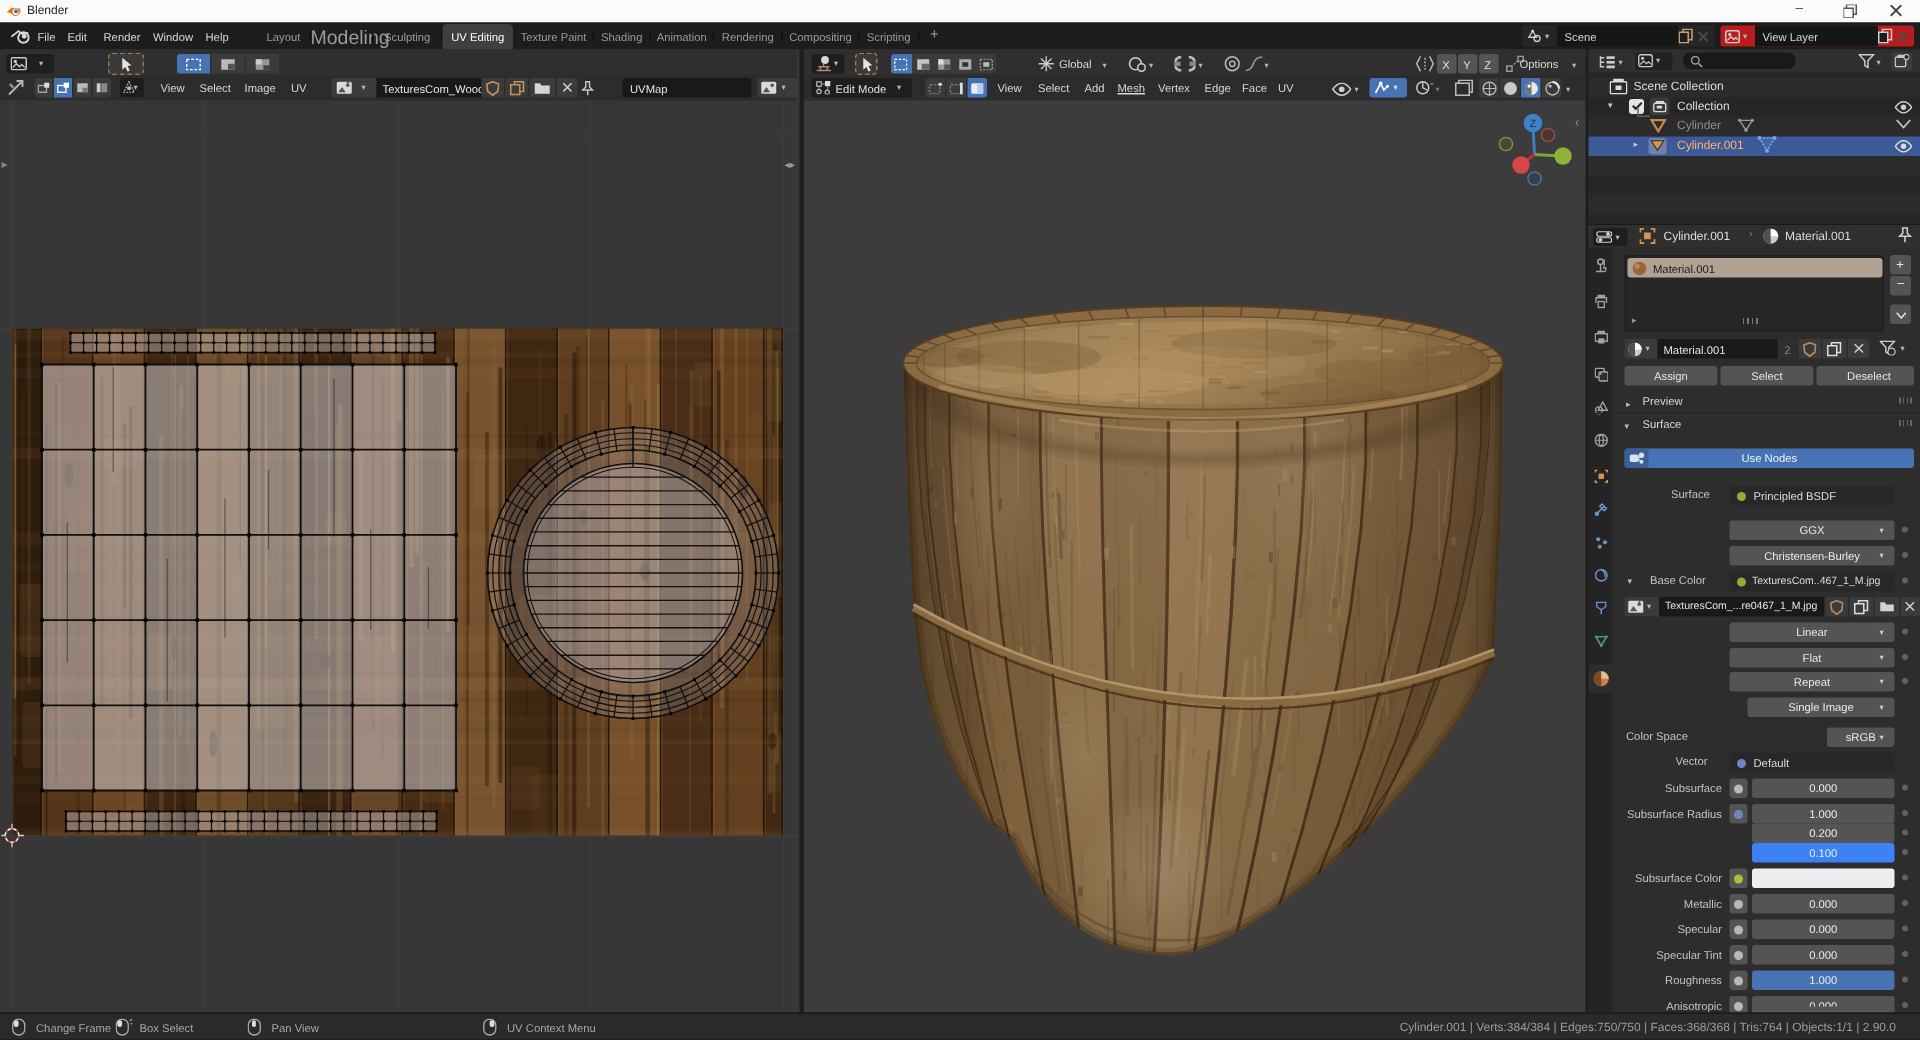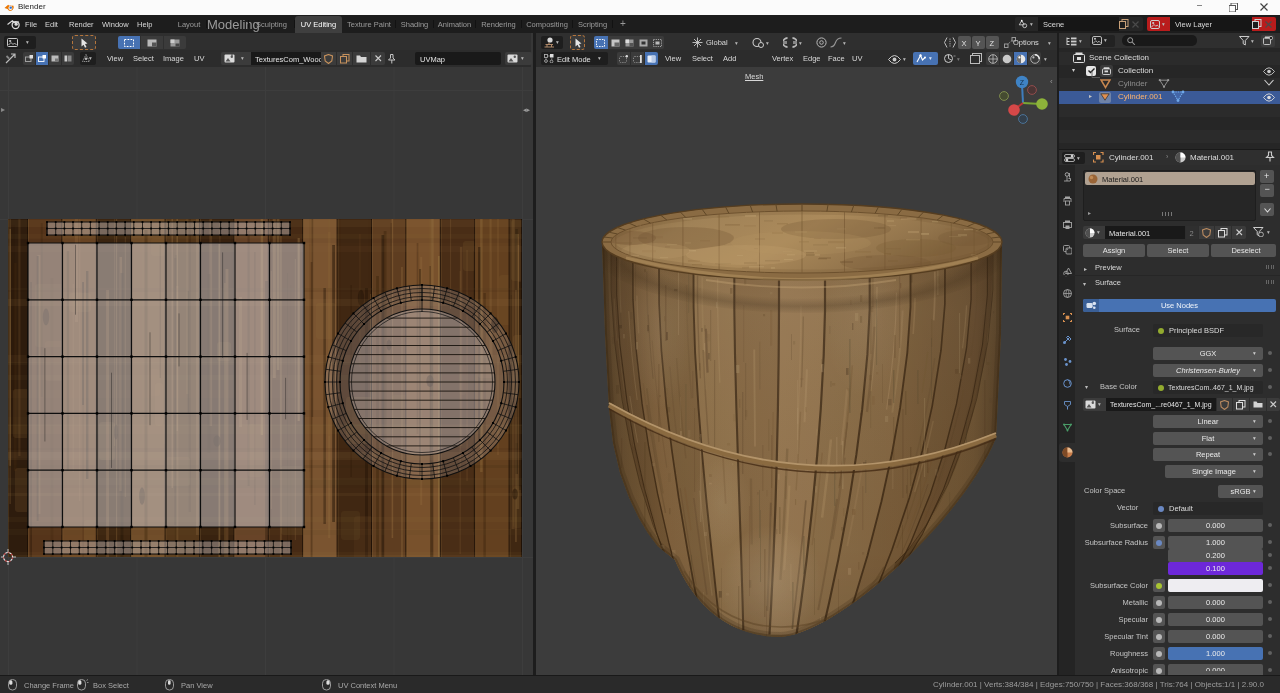--- a/index.html
+++ b/index.html
@@ -1549,21 +1549,21 @@
   </div>
 <div class="a" style="left:645px;top:52px;width:13px;height:13px;background:#4772b3;border-radius:0 2px 2px 0;">
     <svg class="a" style="left:2px;top:2.5px" width="9" height="8">
       <rect x="0.5" y="0.5" width="8" height="7" rx="1" fill="#e8eef8"></rect>
       <rect x="4.5" y="0.5" width="4" height="7" fill="#b9cbe8"></rect>
     </svg>
   </div>
 <span class="a t" style="left:665px;top:54px;">View</span>
 <span class="a t" style="left:692px;top:54px;">Select</span>
 <span class="a t" style="left:723px;top:54px;">Add</span>
-<span class="a t" style="left:745px;top:72px;text-decoration:underline;">Mesh</span>
+<span class="a t" style="left:745px;top:54px;text-decoration:underline;">Mesh</span>
 <span class="a t" style="left:772px;top:54px;">Vertex</span>
 <span class="a t" style="left:803px;top:54px;">Edge</span>
 <span class="a t" style="left:828px;top:54px;">Face</span>
 <span class="a t" style="left:852px;top:54px;">UV</span>
 <svg class="a" style="left:888px;top:55px" width="13" height="9">
     <path d="M0.5 4.5 Q3.5 0.5 6.5 0.5 Q9.5 0.5 12.5 4.5 Q9.5 8.5 6.5 8.5 Q3.5 8.5 0.5 4.5 Z" fill="none" stroke="#ccc" stroke-width="1"></path>
     <circle cx="6.5" cy="4.5" r="1.9" fill="#ccc"></circle>
   </svg>
 <span class="a cr" style="left:903px;top:56px;">▾</span>
 <div class="a" style="left:913px;top:52px;width:25px;height:13px;background:#4772b3;border-radius:2px;">
@@ -1897,21 +1897,21 @@
 <span class="a lb" style="left:1114px;top:325px;">Surface</span>
 <div class="a" style="left:1153px;top:324px;width:110px;height:13px;background:#282828;border-radius:2px;">
 <span class="a" style="left:5px;top:3.5px;width:6px;height:6px;background:#93ab2f;border-radius:50%;"></span>
 <span class="a" style="left:16px;top:2px;color:#ddd;font-size:7.5px;">Principled BSDF</span>
   </div>
 <div class="a sl" style="left:1153px;top:347px;width:110px;">
     <span>GGX</span>
   </div>
 <span class="a" style="left:1253px;top:350px;color:#ccc;font-size:5.5px;">▾</span>
 <span class="a dot" style="left:1268px;top:351px;"></span>
-<div class="a sl" style="left:1153px;top:364px;width:110px;font-style:italic;">
+<div class="a sl" style="left:1153px;top:364px;width:110px;">
     <span>Christensen-Burley</span>
   </div>
 <span class="a" style="left:1253px;top:367px;color:#ccc;font-size:5.5px;">▾</span>
 <span class="a dot" style="left:1268px;top:368px;"></span>
 <span class="a" style="left:1085px;top:383px;color:#bbb;font-size:6px;">▾</span>
 <span class="a lb" style="left:1100px;top:382px;">Base Color</span>
 <div class="a" style="left:1153px;top:381px;width:110px;height:13px;background:#282828;border-radius:2px;overflow:hidden;">
 <span class="a" style="left:5px;top:3.5px;width:6px;height:6px;background:#93ab2f;border-radius:50%;"></span>
 <span class="a" style="left:15px;top:2.5px;color:#ddd;font-size:7px;">TexturesCom..467_1_M.jpg</span>
   </div>
@@ -1991,21 +1991,21 @@
     <span class="a" style="left:3px;top:3.5px;width:6px;height:6px;background:#6a88c2;border-radius:50%;"></span>
   </div>
 <div class="a" style="left:1168px;top:536px;width:95px;height:13px;background:#545454;border-radius:2px;">
     <span class="a" style="left:0;width:95px;text-align:center;top:2px;color:#ececec;font-size:7.5px;">1.000</span>
   </div>
 <span class="a dot" style="left:1268px;top:540px;"></span>
 <div class="a" style="left:1168px;top:549px;width:95px;height:13px;background:#545454;border-radius:2px;">
     <span class="a" style="left:0;width:95px;text-align:center;top:2px;color:#ececec;font-size:7.5px;">0.200</span>
   </div>
 <span class="a dot" style="left:1268px;top:553px;"></span>
-<div class="a" style="left:1168px;top:562px;width:95px;height:13px;background:#6d28d9;border-radius:2px;">
+<div class="a" style="left:1168px;top:562px;width:95px;height:13px;background:#3b82f6;border-radius:2px;">
     <span class="a" style="left:0;width:95px;text-align:center;top:2px;color:#ececec;font-size:7.5px;">0.100</span>
   </div>
 <span class="a dot" style="left:1268px;top:566px;"></span>
 <span class="a" style="left:1058px;top:581px;width:90px;text-align:right;color:#c4c4c4;font-size:7.5px;white-space:nowrap;">Subsurface Color</span>
 <div class="a" style="left:1153px;top:579px;width:12px;height:13px;background:#545454;border-radius:2px;">
     <span class="a" style="left:3px;top:3.5px;width:6px;height:6px;background:#a8c432;border-radius:50%;"></span>
   </div>
 <div class="a" style="left:1168px;top:579px;width:95px;height:13px;background:#eeedf1;border-radius:2px;"></div>
 <span class="a dot" style="left:1268px;top:583px;"></span>
 <span class="a" style="left:1058px;top:598px;width:90px;text-align:right;color:#c4c4c4;font-size:7.5px;white-space:nowrap;">Metallic</span>

